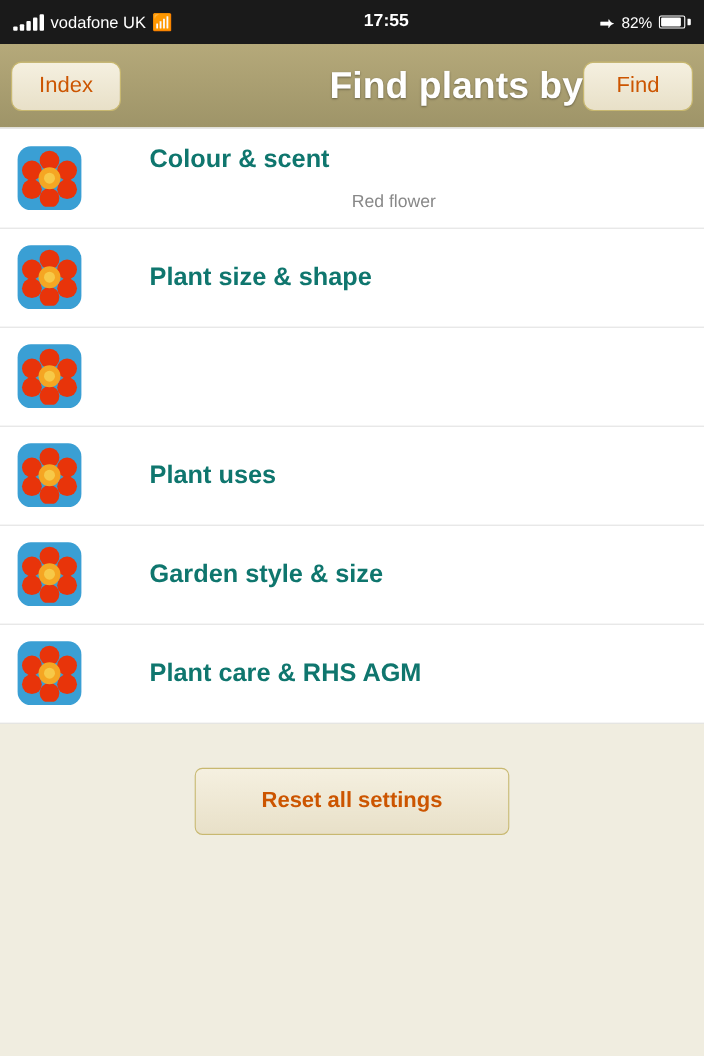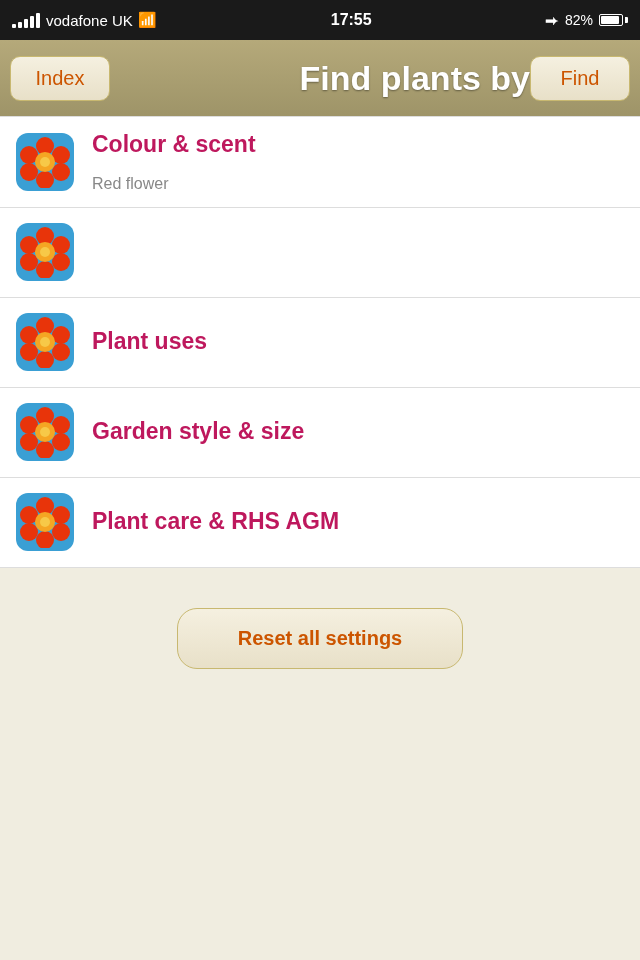--- a/index.html
+++ b/index.html
@@ -84,46 +84,48 @@
       align-items: center;
       justify-content: center;
       overflow: hidden;
     }
     .item-text {
       flex: 1;
     }
     .item-title {
       font-size: 23px;
       font-weight: 700;
-      color: #be185d;
+      color: #0f766e;
       line-height: 1.2;
+      margin-left: 44px;
     }
     .item-subtitle {
       font-size: 16px;
       color: #888;
       margin-top: 16px;
+      text-align: center;
     }
 
     
     .flower-svg {
       width: 52px;
       height: 52px;
     }
 
     
     .footer {
       background: #f0ede0;
       padding: 40px 20px;
       display: flex;
       justify-content: center;
     }
     .reset-button {
       background: linear-gradient(to bottom, #f5f0e0, #e8e0c8);
       border: 1px solid #c8b870;
-      border-radius: 20px;
+      border-radius: 7px;
       padding: 18px 60px;
       font-size: 20px;
       font-weight: 600;
       color: #cc5500;
       cursor: pointer;
     }
 
     
     .signal-bars {
       display: flex;
@@ -212,20 +214,37 @@
         <circle cx="26" cy="26" r="10" fill="#f5a623"></circle>
         <circle cx="26" cy="26" r="5" fill="#f7c948"></circle>
       </svg>
     </div>
     <div class="item-text">
       <div class="item-title">Colour &amp; scent</div>
       <div class="item-subtitle">Red flower</div>
     </div>
   </div>
 
+  <div class="list-item">
+    <div class="item-icon">
+      <svg class="flower-svg" viewBox="0 0 52 52" xmlns="http://www.w3.org/2000/svg">
+        <circle cx="26" cy="10" r="9" fill="#e8340a"></circle>
+        <circle cx="42" cy="19" r="9" fill="#e8340a"></circle>
+        <circle cx="42" cy="36" r="9" fill="#e8340a"></circle>
+        <circle cx="26" cy="44" r="9" fill="#e8340a"></circle>
+        <circle cx="10" cy="36" r="9" fill="#e8340a"></circle>
+        <circle cx="10" cy="19" r="9" fill="#e8340a"></circle>
+        <circle cx="26" cy="26" r="10" fill="#f5a623"></circle>
+        <circle cx="26" cy="26" r="5" fill="#f7c948"></circle>
+      </svg>
+    </div>
+    <div class="item-text">
+      <div class="item-title">Plant size &amp; shape</div>
+    </div>
+  </div>
 
   <div class="list-item">
     <div class="item-icon">
       <svg class="flower-svg" viewBox="0 0 52 52" xmlns="http://www.w3.org/2000/svg">
         <circle cx="26" cy="10" r="9" fill="#e8340a"></circle>
         <circle cx="42" cy="19" r="9" fill="#e8340a"></circle>
         <circle cx="42" cy="36" r="9" fill="#e8340a"></circle>
         <circle cx="26" cy="44" r="9" fill="#e8340a"></circle>
         <circle cx="10" cy="36" r="9" fill="#e8340a"></circle>
         <circle cx="10" cy="19" r="9" fill="#e8340a"></circle>

